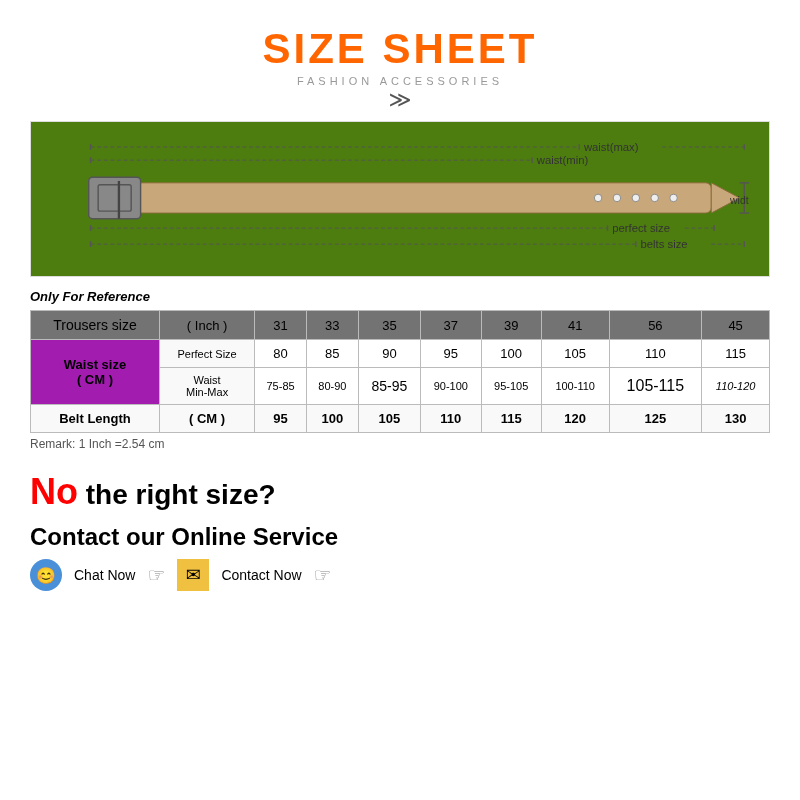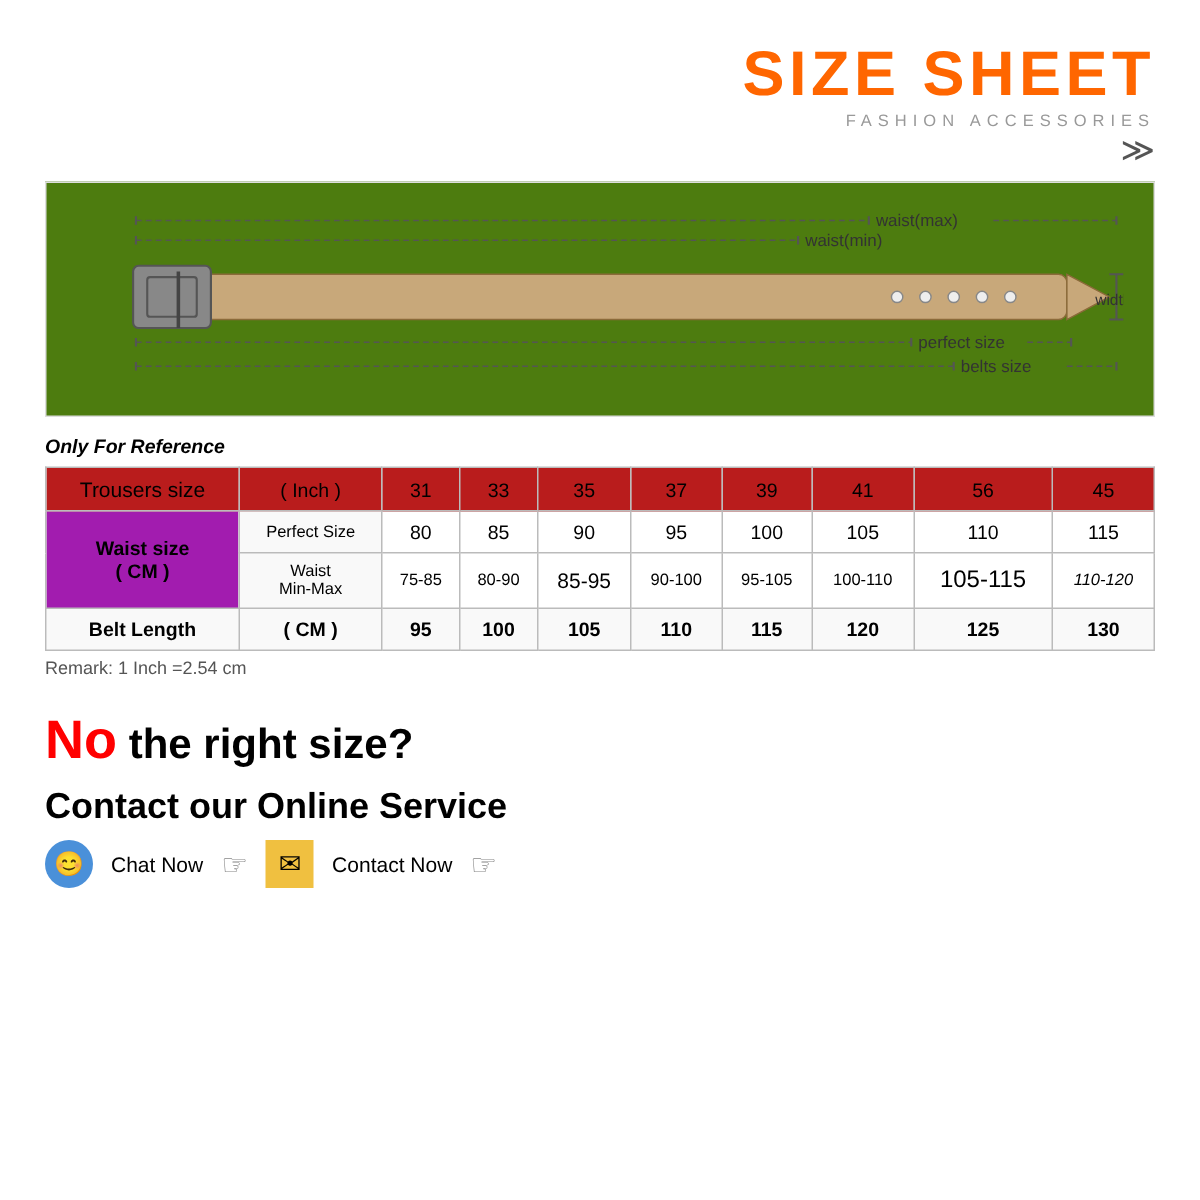--- a/index.html
+++ b/index.html
@@ -9,21 +9,21 @@
       background: #fff;
       font-family: Arial, sans-serif;
       overflow: hidden;
     }
 
     .page {
       width: 800px;
       height: 728px;
       display: flex;
       flex-direction: column;
-      align-items: flex-end;
+      align-items: center;
       padding: 20px 30px;
     }
 
     
     .title {
       font-size: 42px;
       font-weight: bold;
       color: #ff6600;
       letter-spacing: 3px;
       margin-top: 5px;
@@ -75,21 +75,21 @@
       font-size: 13px;
     }
 
     .size-table td, .size-table th {
       border: 1px solid #bbb;
       text-align: center;
       padding: 6px 4px;
     }
 
     .size-table .header-row td {
-      background: #b91c1c;
+      background: #737373;
       font-weight: normal;
     }
 
     .size-table .row-label {
       font-weight: bold;
       background: #a21caf;
     }
 
     .size-table .sub-label {
       font-size: 11px;

